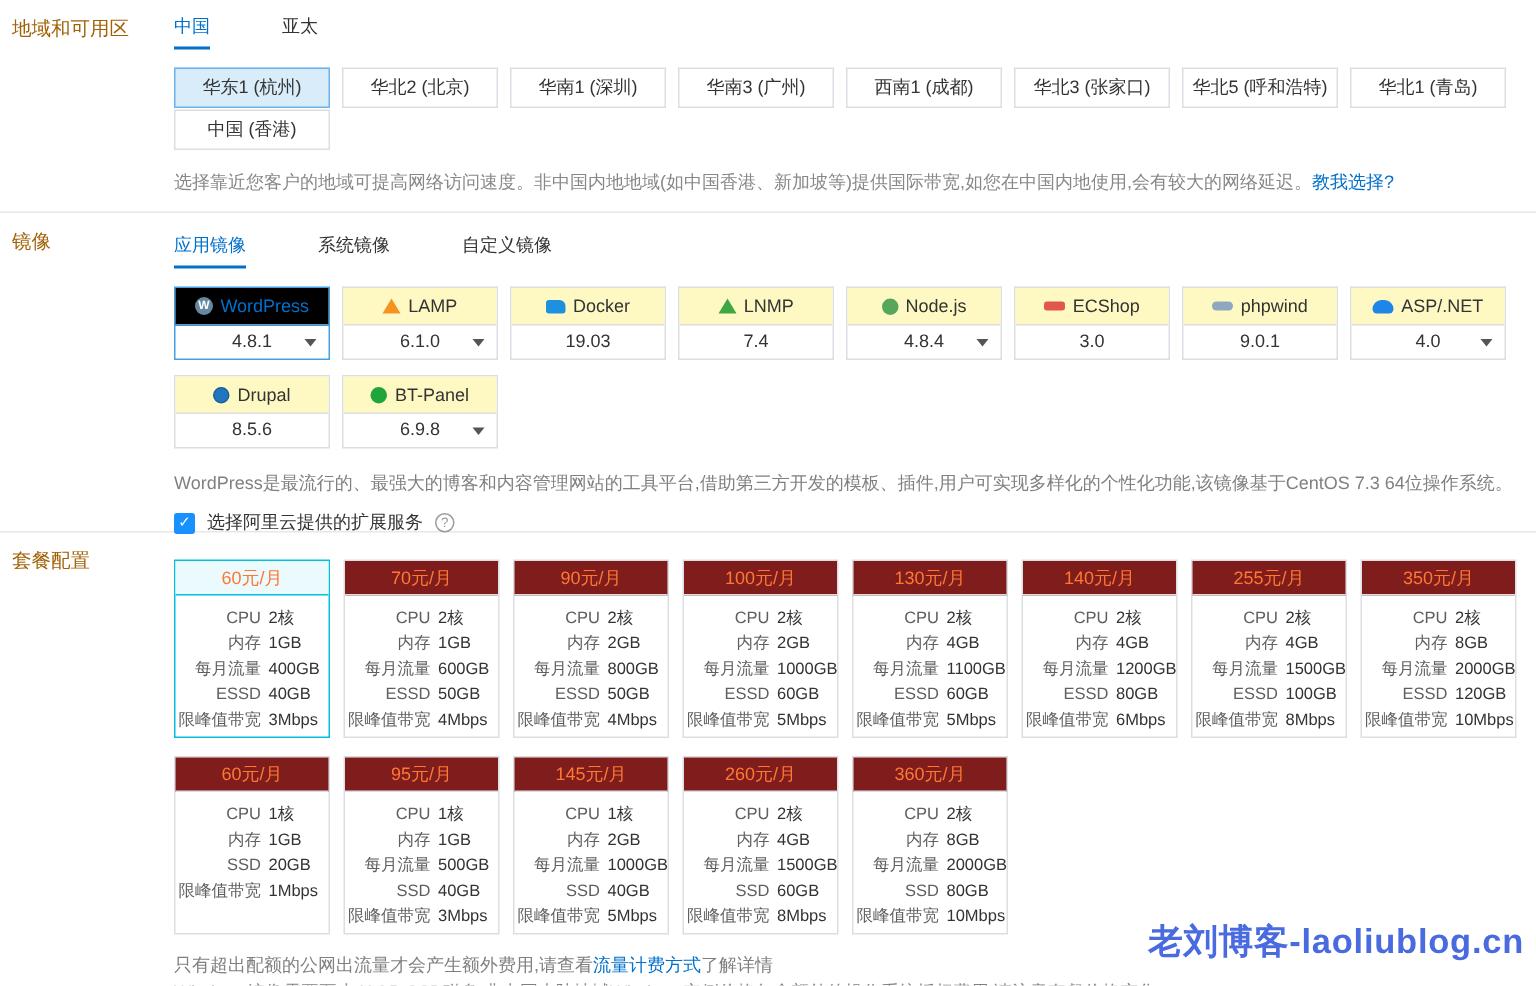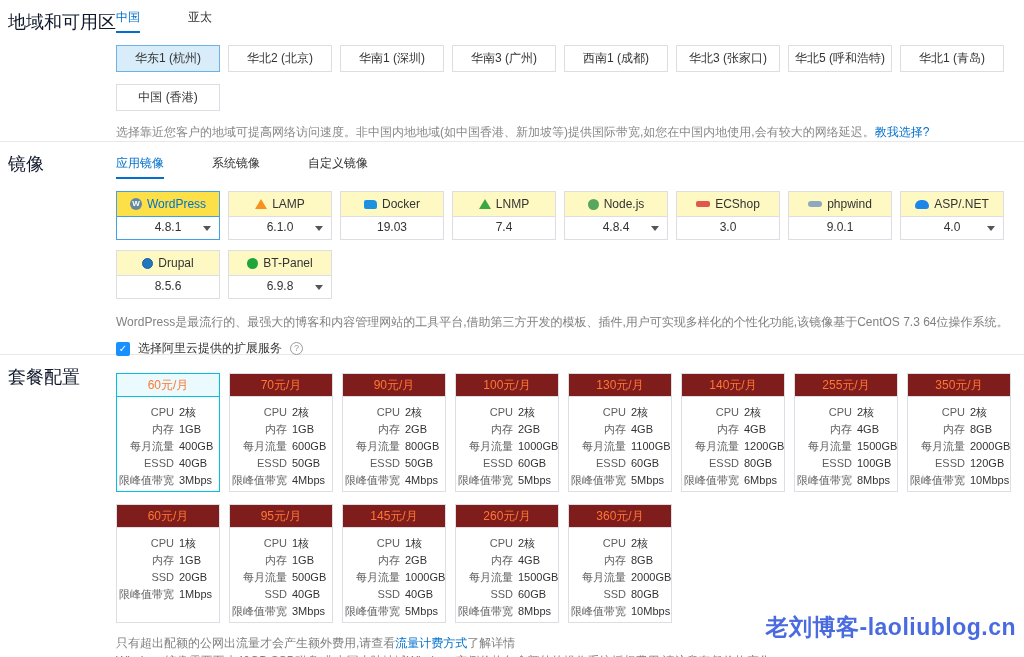--- a/index.html
+++ b/index.html
@@ -1,44 +1,44 @@
 <!DOCTYPE html>
 <html><head>
 <meta charset="utf-8">
 <style>
   * { margin:0; padding:0; box-sizing:border-box; }
   html,body { width:1024px; height:657px; background:#fff; overflow:hidden;
     font-family:"Liberation Sans","DejaVu Sans",sans-serif; color:#333; }
   .section { position:relative; padding-left:116px; }
-  .side-label { position:absolute; left:8px; top:10px; font-size:18px; color:#0f172a; }
+  .side-label { position:absolute; left:8px; top:10px; font-size:13px; color:#a16207; }
   .divider { border:none; border-top:1px solid #e8e8e8; }
 
   
   .tabs { display:flex; gap:48px; font-size:12px; margin-bottom:12px; }
   .tab { padding-bottom:5px; color:#333; cursor:pointer; border-bottom:2px solid transparent; }
   .tab.active { color:#0070cc; border-bottom-color:#0070cc; }
 
   
   #sec-region { padding-top:9px; height:141px; }
-  .btn-grid { display:flex; flex-wrap:wrap; gap:12px 8px; width:908px; }
+  .btn-grid { display:flex; flex-wrap:wrap; gap:1px 8px; width:908px; }
   .region-btn { width:104px; height:27px; line-height:25px; text-align:center; font-size:12px;
     background:#fff; border:1px solid #dcdee3; cursor:pointer; white-space:nowrap; overflow:hidden; }
   .region-btn.selected { background:#d8ecfa; border-color:#6cb1e8; }
   .note { font-size:12px; color:#888; margin-top:13px; }
   .link { color:#0070cc; cursor:pointer; text-decoration:none; }
 
   
   #sec-image { padding-top:13px; height:212px; }
   .img-grid { display:flex; flex-wrap:wrap; gap:10px 8px; width:908px; }
   .img-card { width:104px; border:1px solid #dcdee3; background:#fff; cursor:pointer; }
   .img-card .hd { height:25px; display:flex; align-items:center; justify-content:center; gap:5px;
     background:#fef9c3; border-bottom:1px solid #dcdee3; font-size:12px; }
   .img-card .ver { height:22px; line-height:21px; text-align:center; font-size:12px; position:relative; color:#333; }
   .img-card.selected { border-color:#41a0e6; }
-  .img-card.selected .hd { background:#fde047; border-bottom-color:#41a0e6; color:#0070cc; }
+  .img-card.selected .hd { background:#000000; border-bottom-color:#41a0e6; color:#0070cc; }
   .caret { position:absolute; right:8px; top:9px; width:0; height:0;
     border-left:4px solid transparent; border-right:4px solid transparent; border-top:5px solid #555; }
 
   
   .ic { display:inline-block; flex:0 0 auto; }
   .ic-wordpress { width:12px; height:12px; border-radius:50%; background:#64889e; color:#fff;
     font-size:8px; line-height:12px; text-align:center; font-weight:bold; }
   .ic-wordpress::after { content:"W"; }
   .ic-lamp { width:0; height:0; border-left:6px solid transparent; border-right:6px solid transparent;
     border-bottom:10px solid #f79120; }

